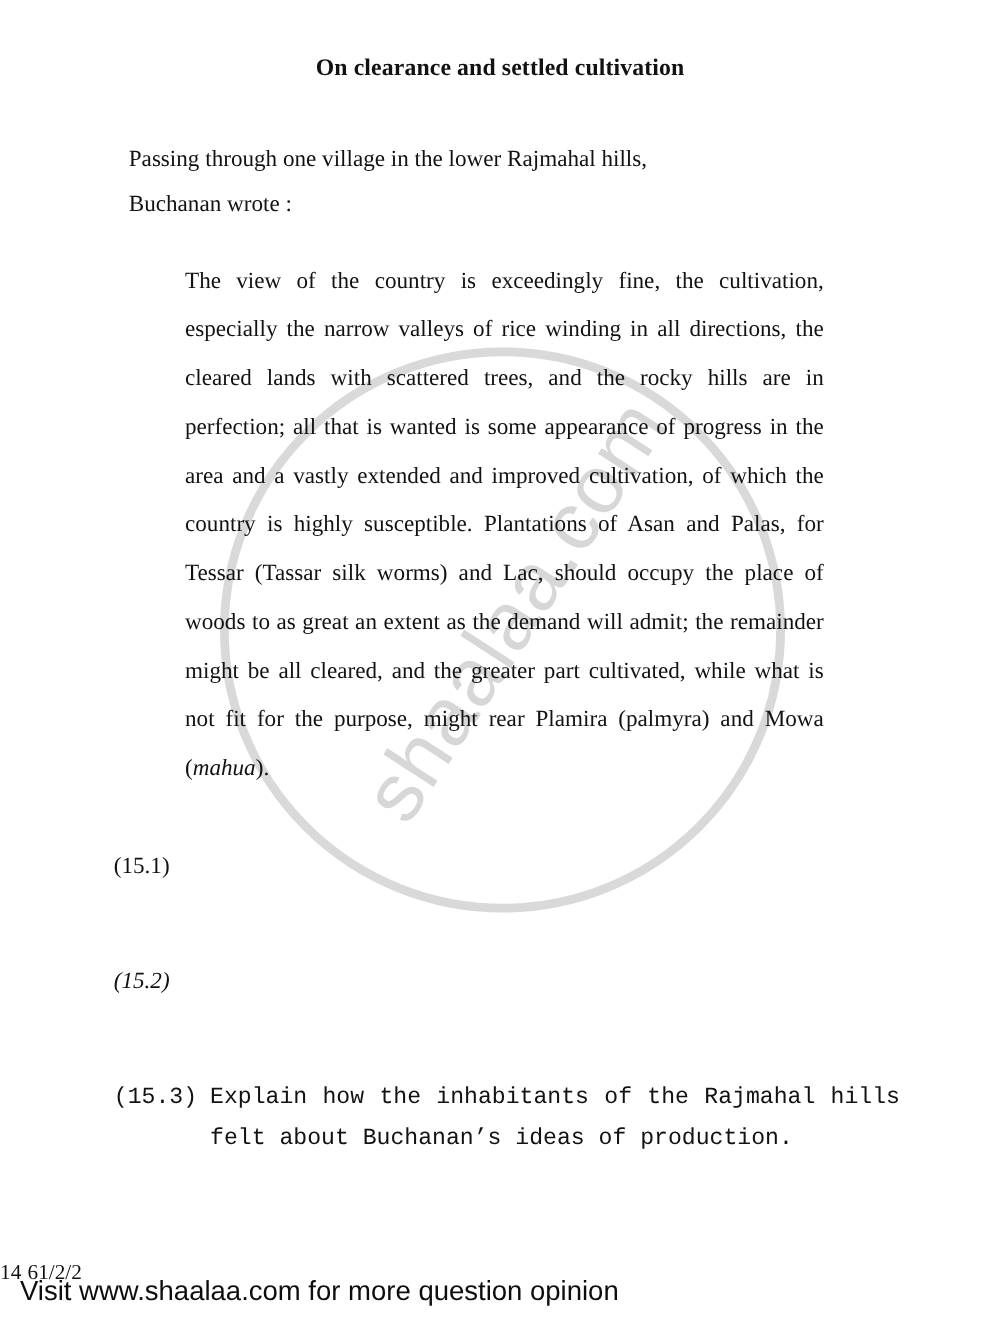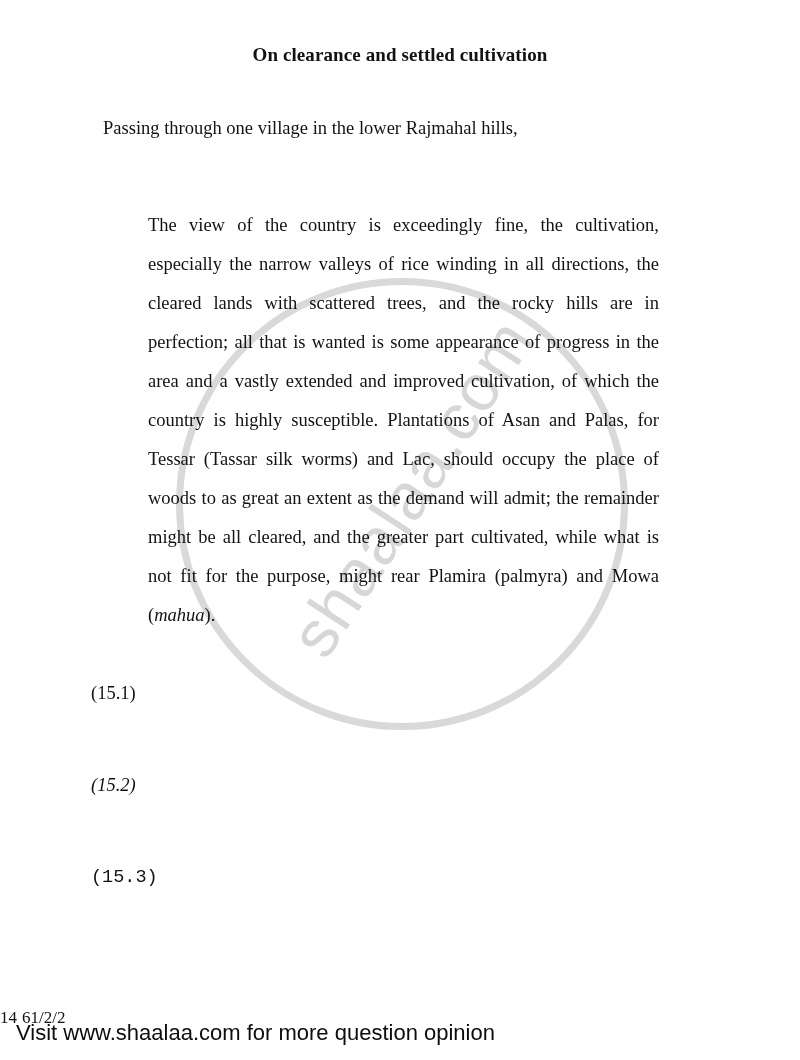--- a/index.html
+++ b/index.html
@@ -157,34 +157,36 @@
     <div class="wm-circle"></div>
     <div class="wm-text">shaalaa.com</div>
   </div>
 
   <div id="content">
 
     <div id="doc-title">On clearance and settled cultivation</div>
 
     <div class="intro">
       <div>Passing through one village in the lower Rajmahal hills,</div>
+      <div class="lastline">Buchanan wrote :</div>
     </div>
 
     <div class="quote"><span>The view of the country is exceedingly fine, the cultivation, especially the narrow valleys of rice winding in all directions, the cleared lands with scattered trees, and the rocky hills are in perfection; all that is wanted is some appearance of progress  in the area and a vastly extended and improved cultivation, of which the country is highly susceptible. Plantations of Asan and Palas, for Tessar (Tassar silk worms) and Lac, should occupy the place of woods to as great an extent as the demand will admit; the remainder might be all cleared, and the greater part cultivated, while what is not fit for the purpose, might rear Plamira (palmyra) and Mowa (</span><i>mahua</i><span>).</span></div>
 
     <div class="question" id="q1">
       <span class="q-num">(15.1)</span>
     </div>
 
     <div class="question" id="q2">
       <span class="q-num">(15.2)</span>
     </div>
 
     <div class="question" id="q3">
       <span class="q-num">(15.3)</span>
+      <div class="q-body">Explain how the inhabitants of the Rajmahal hills felt about Buchanan’s ideas of production.</div>
     </div>
 
     <div id="footer-code">61/2/2</div>
     <div id="footer-page">14</div>
     <div id="promo-banner">Visit www.shaalaa.com for more question opinion</div>
 
   </div>
 </div>
 
 </body></html>

